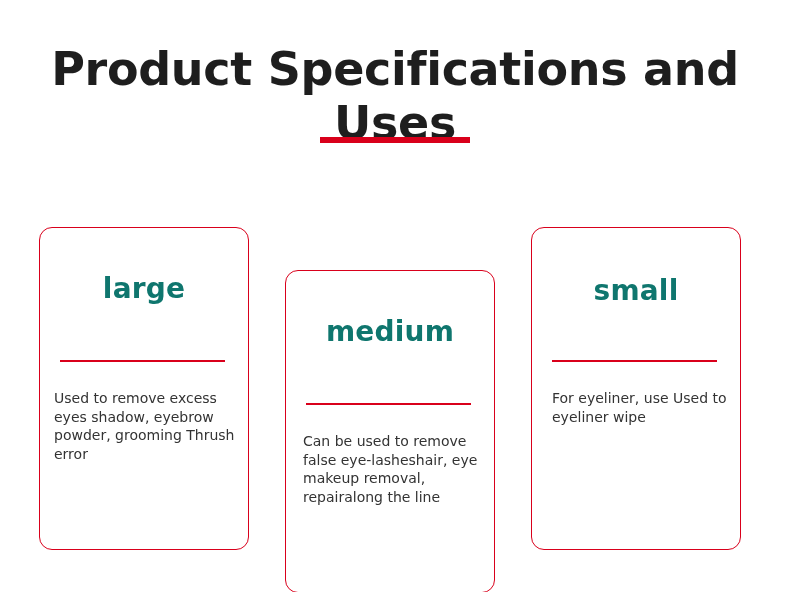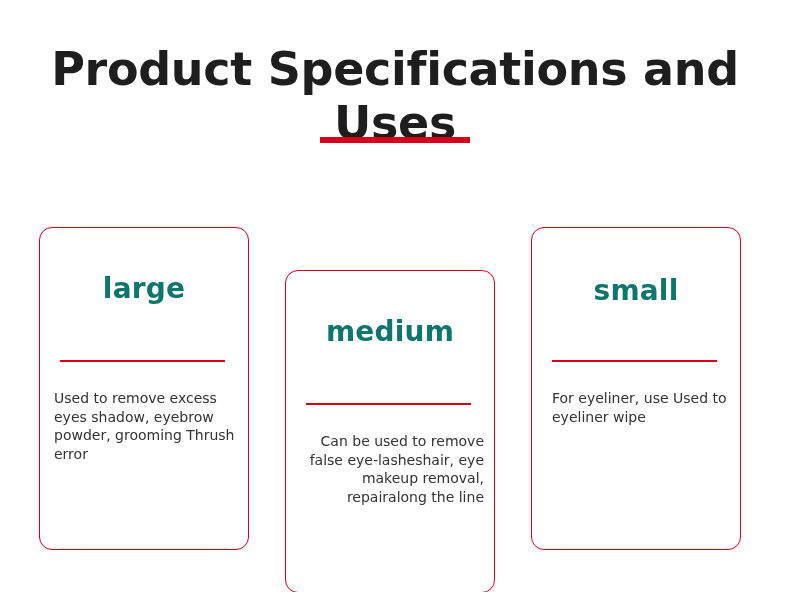--- a/index.html
+++ b/index.html
@@ -41,20 +41,20 @@
 
 <div class="card" style="left:39px;">
   <h2 class="card-heading">large</h2>
   <div class="card-rule"></div>
   <p class="card-desc">Used to remove excess eyes shadow, eyebrow powder, grooming Thrush error</p>
 </div>
 
 <div class="card" style="left:285px;margin-top:43px;">
   <h2 class="card-heading">medium</h2>
   <div class="card-rule"></div>
-  <p class="card-desc" style="left:17px;text-align:right;">Can be used to remove false eye-lasheshair, eye makeup removal, repairalong the line</p>
+  <p class="card-desc" style="left:17px;">Can be used to remove false eye-lasheshair, eye makeup removal, repairalong the line</p>
 </div>
 
 <div class="card" style="left:531px;">
   <h2 class="card-heading" style="top:46px;">small</h2>
   <div class="card-rule"></div>
   <p class="card-desc" style="left:20px;">For eyeliner, use Used to eyeliner wipe</p>
 </div>
 
 </body></html>

